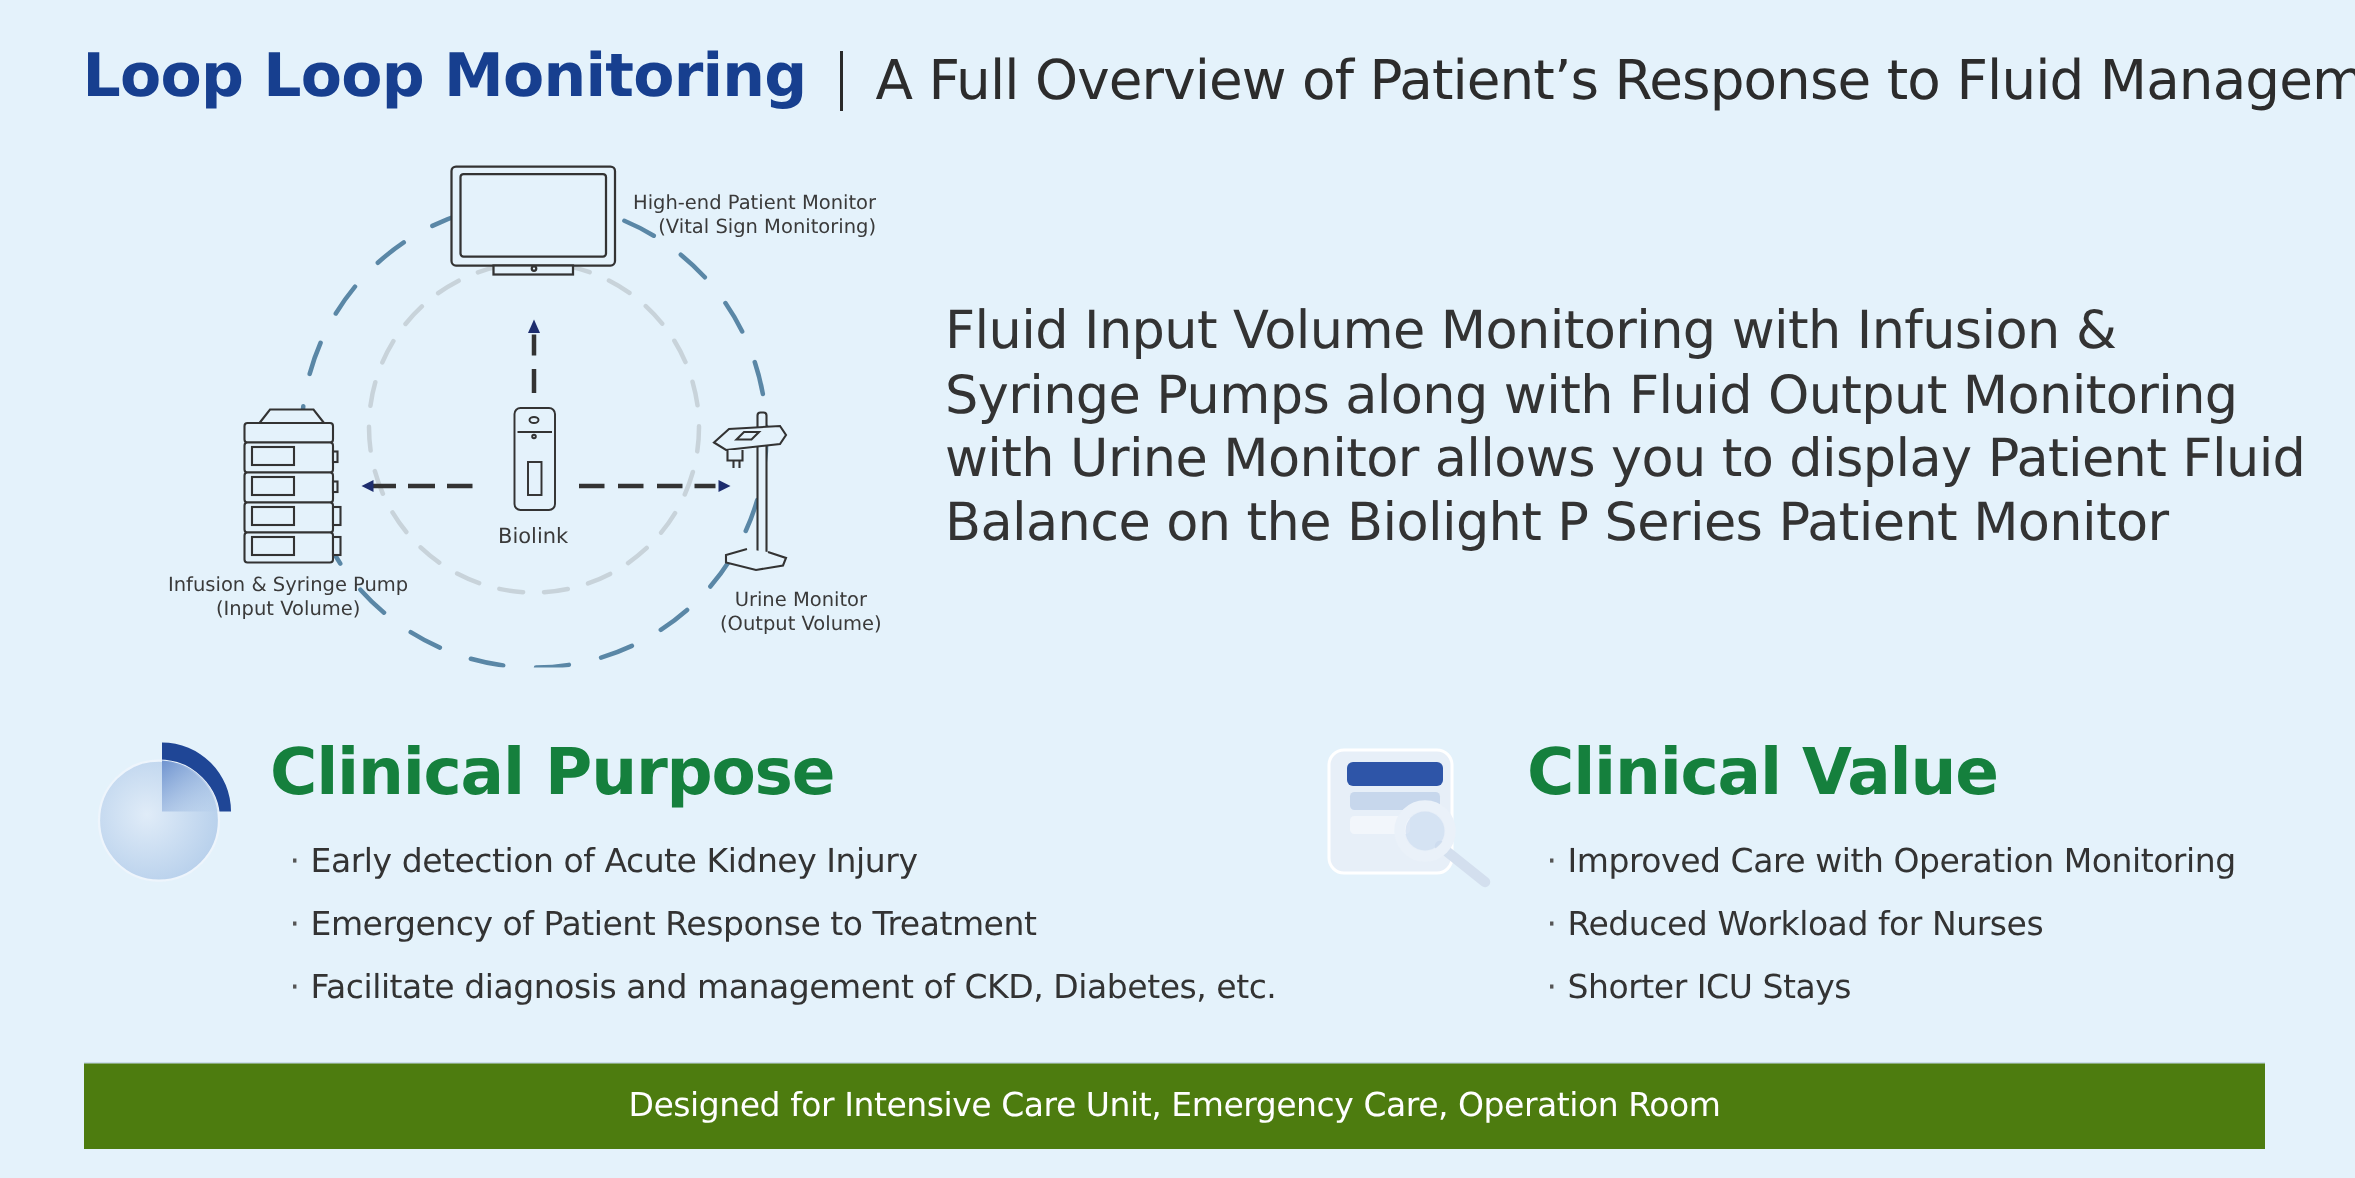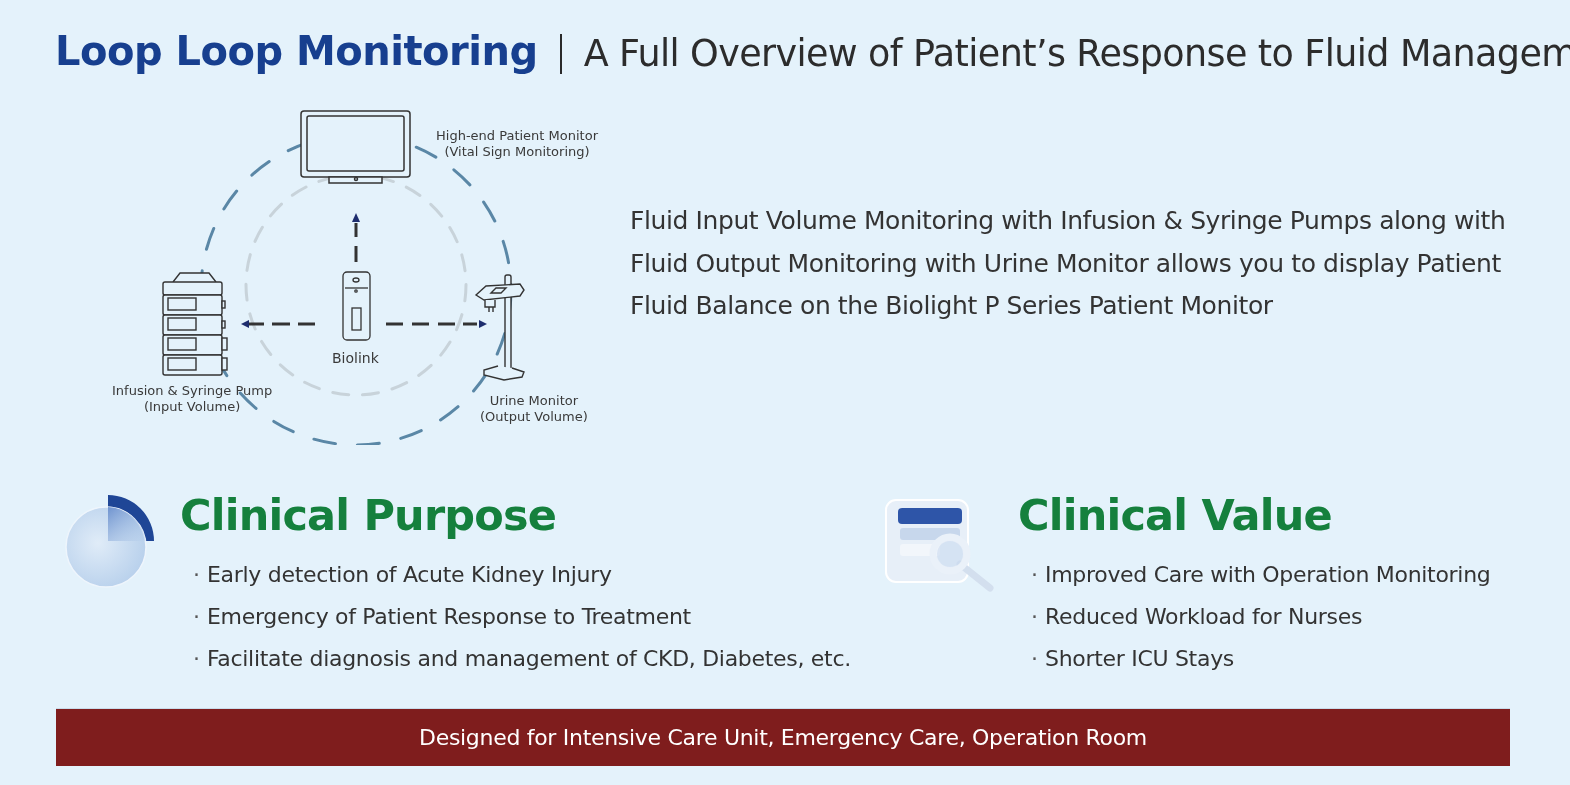--- a/index.html
+++ b/index.html
@@ -10,43 +10,43 @@
     position: relative;
   }
   .header { position: absolute; left: 55px; top: 26px; display: flex; align-items: center; white-space: nowrap; }
   .title-main { color: #173f8f; font-size: 40px; font-weight: bold; letter-spacing: -0.5px; }
   .title-sep { width: 2px; height: 40px; background: #2a2a2a; margin: 6px 22px 0 22px; }
   .title-sub { color: #2c2c2c; font-size: 36.5px; letter-spacing: -0.6px; margin-top: 6px; }
 
   .diagram { position: absolute; left: 100px; top: 100px; width: 500px; height: 345px; }
   .diagram svg { position: absolute; left: 0; top: 0; }
   .dlabel { position: absolute; font-size: 13px; color: #3a3a3a; text-align: center; line-height: 16px; white-space: nowrap; }
-  .lbl-monitor { left: 336px; top: 28px; }
+  .lbl-monitor { left: 322px; top: 28px; text-align: right; }
   .lbl-pump { left: 12px; top: 283px; }
   .lbl-urine { left: 380px; top: 293px; }
   .lbl-biolink { left: 232px; top: 250px; font-size: 14px; }
 
-  .desc { position: absolute; left: 630px; top: 200px; width: 910px; font-size: 25px; line-height: 42.5px; color: #333; letter-spacing: -0.4px; }
+  .desc { position: absolute; left: 630px; top: 200px; width: 910px; font-size: 35px; line-height: 42.5px; color: #333; letter-spacing: -0.4px; }
 
   .section { position: absolute; }
   .sec-icon { position: absolute; }
   .sec-title { position: absolute; color: #15803d; font-size: 43px; font-weight: bold; letter-spacing: -0.8px; white-space: nowrap; }
   .sec-list { position: absolute; list-style: none; margin: 11px; padding: 0; }
   .sec-list li { font-size: 22px; color: #333; height: 42px; line-height: 42px; white-space: nowrap; letter-spacing: -0.3px; }
   .sec-list li .dot { display: inline-block; width: 14px; color: #555; }
 
   .purpose .sec-icon { left: 62px; top: 492px; width: 100px; height: 100px; }
   .purpose .sec-title { left: 180px; top: 490px; }
   .purpose .sec-list { left: 182px; top: 543px; }
 
   .value .sec-icon { left: 880px; top: 492px; width: 120px; height: 100px; }
   .value .sec-title { left: 1018px; top: 490px; }
   .value .sec-list { left: 1020px; top: 543px; }
 
-  .footer-bar { position: absolute; left: 56px; top: 708px; width: 1454px; height: 57px; background: #7f1d1d;
+  .footer-bar { position: absolute; left: 56px; top: 708px; width: 1454px; height: 57px; background: #4d7c0f;
     display: flex; align-items: center; justify-content: center; border-top: 1px solid #c9dcea; }
   .footer-bar span { color: #ffffff; font-size: 22px; letter-spacing: -0.3px; }
 </style>
 </head>
 <body>
 
 <div class="header">
   <span class="title-main">Loop Loop Monitoring</span>
   <span class="title-sep"></span>
   <span class="title-sub">A Full Overview of Patient’s Response to Fluid Management</span>

